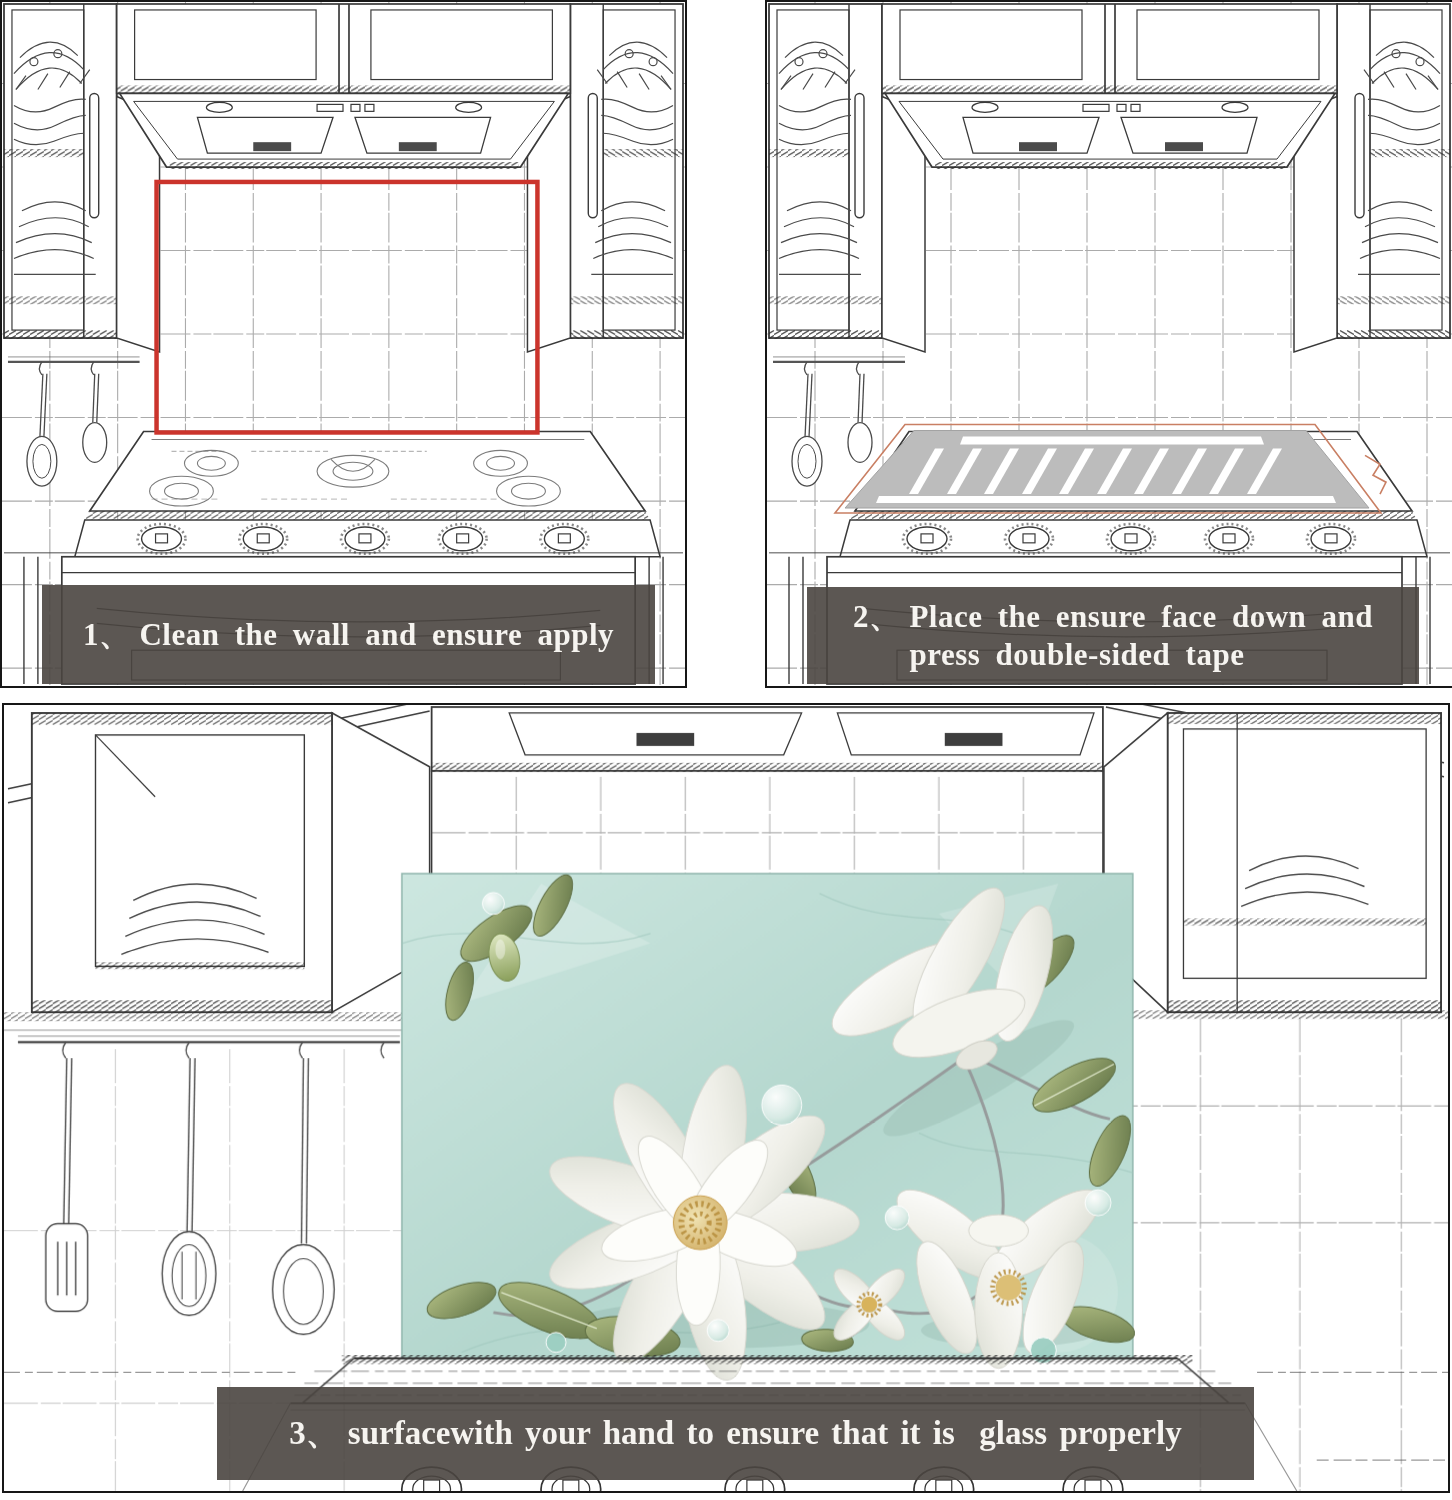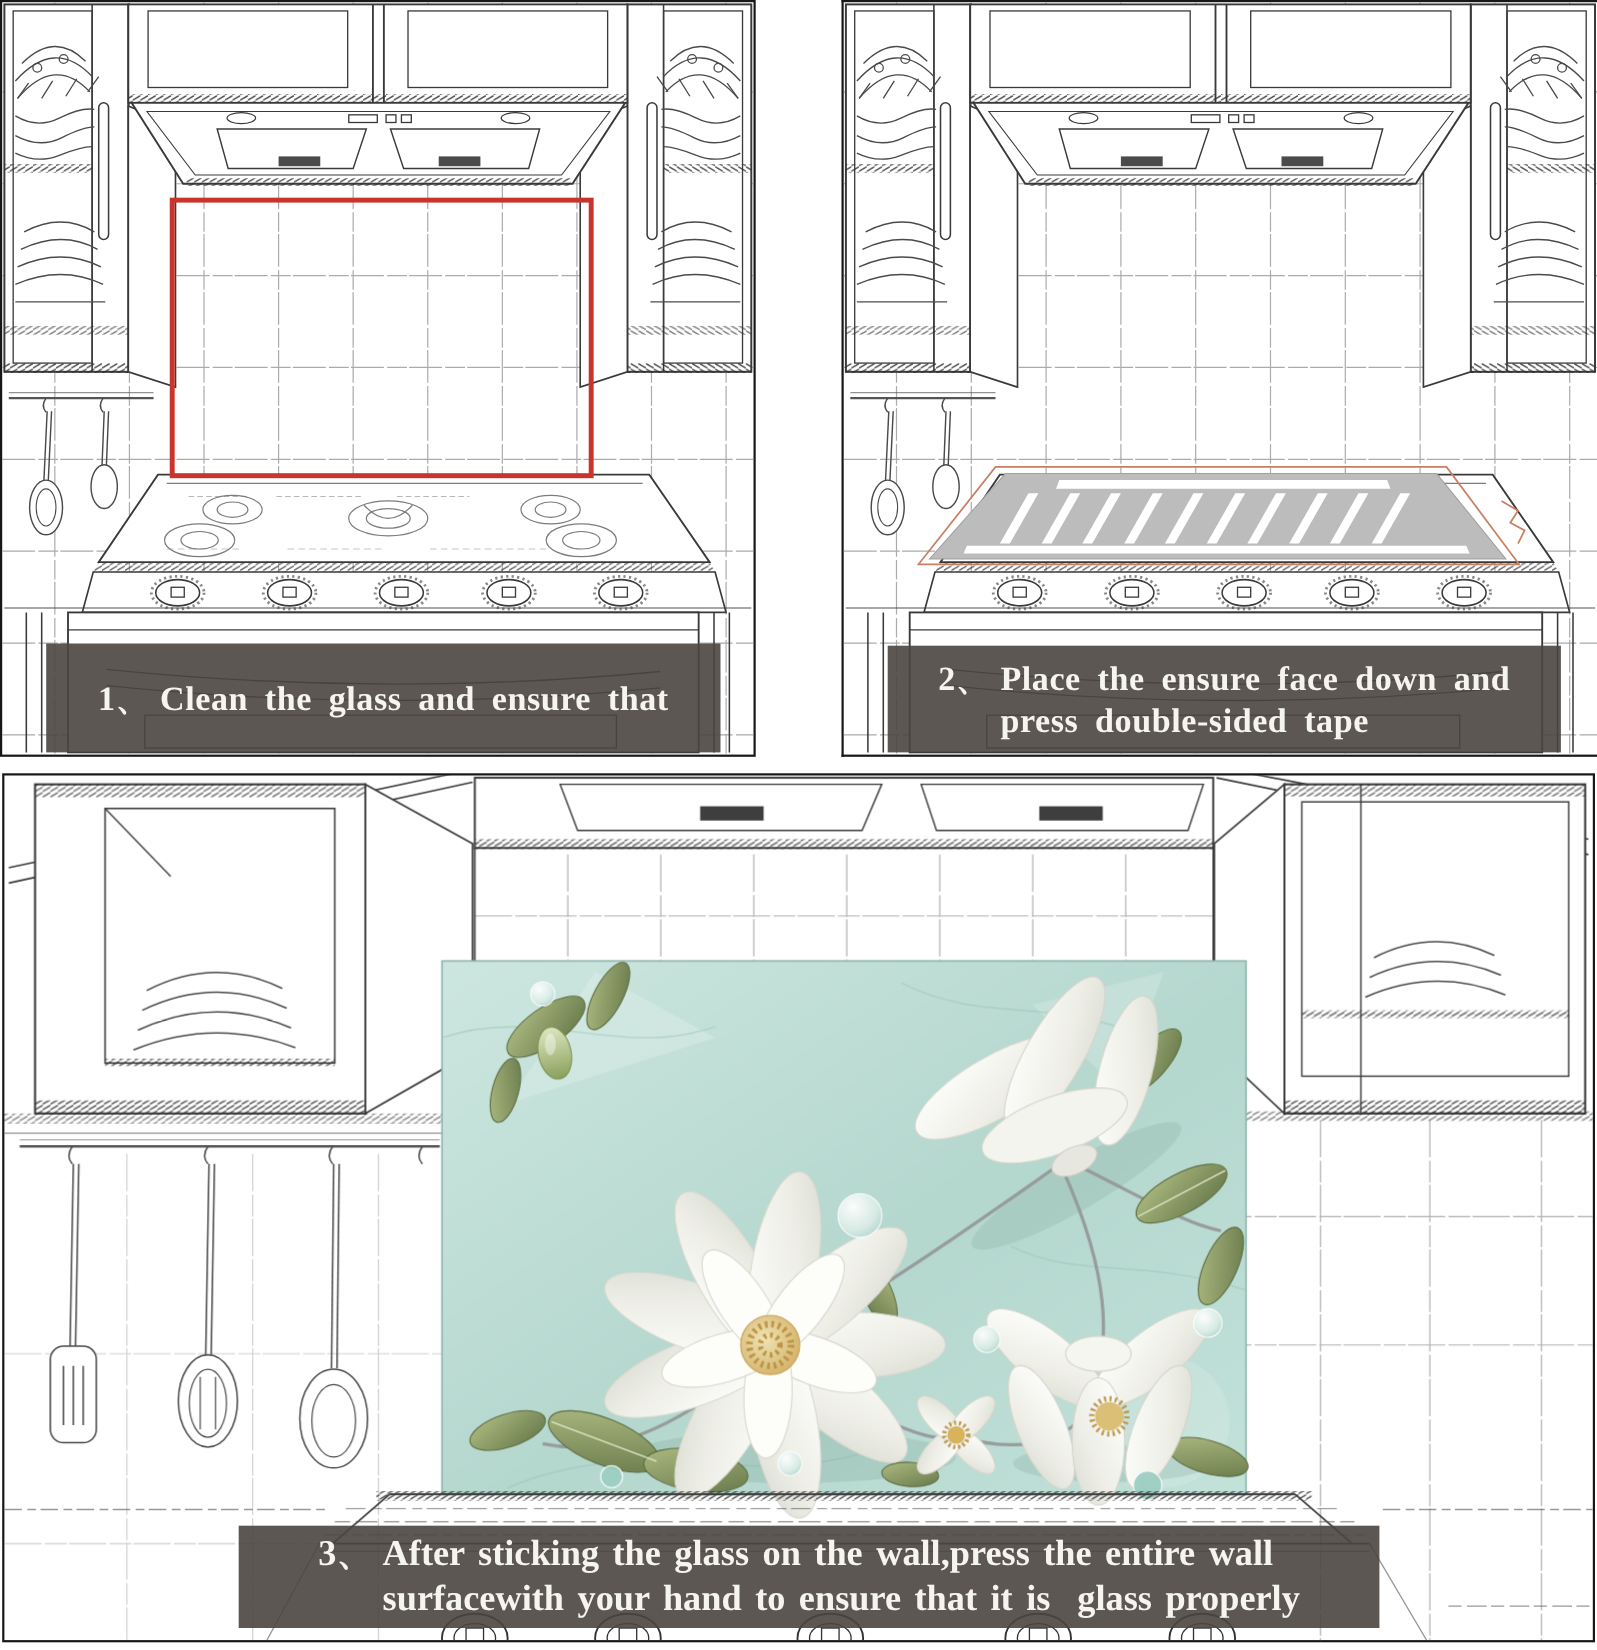--- a/index.html
+++ b/index.html
@@ -185,21 +185,21 @@
 
   <section class="panel panel-1">
     <svg class="scene" viewBox="0 0 685 688" preserveAspectRatio="none">
       <use href="#scene-top"></use>
       <rect x="155" y="181" width="382" height="252" fill="none" stroke="#cb342c" stroke-width="4.5"></rect>
     </svg>
     <div class="banner b-small b1">
       <div class="cap">
         <span class="num">1、</span>
         <span class="lines">
-          <span class="line">Clean the glass and ensure that</span>
+          <span class="line">Clean the wall and ensure apply</span>
         </span>
       </div>
     </div>
   </section>
 
   <section class="panel panel-2">
     <svg class="scene" viewBox="0 0 685 688" preserveAspectRatio="none">
       <use href="#scene-top"></use>
       <g>
         <polygon points="138,425 548,425 614,514 68,514" fill="none" stroke="#c97f63" stroke-width="1.6"></polygon>
@@ -463,20 +463,19 @@
           <path d="M1320,757 H1452" stroke-dasharray="12 5 18 4"></path>
           <path d="M0,669 H296" stroke-dasharray="16 5 8 4"></path>
         </g>
       </g>
     </svg>
 
     <div class="banner b3">
       <div class="cap">
         <span class="num">3、</span>
         <span class="lines">
-          <span class="line">After sticking the glass on the wall,press the entire wall</span>
           <span class="line">surfacewith your hand to ensure that it is  glass properly</span>
         </span>
       </div>
     </div>
   </section>
 
 </div>
 
 </body></html>

